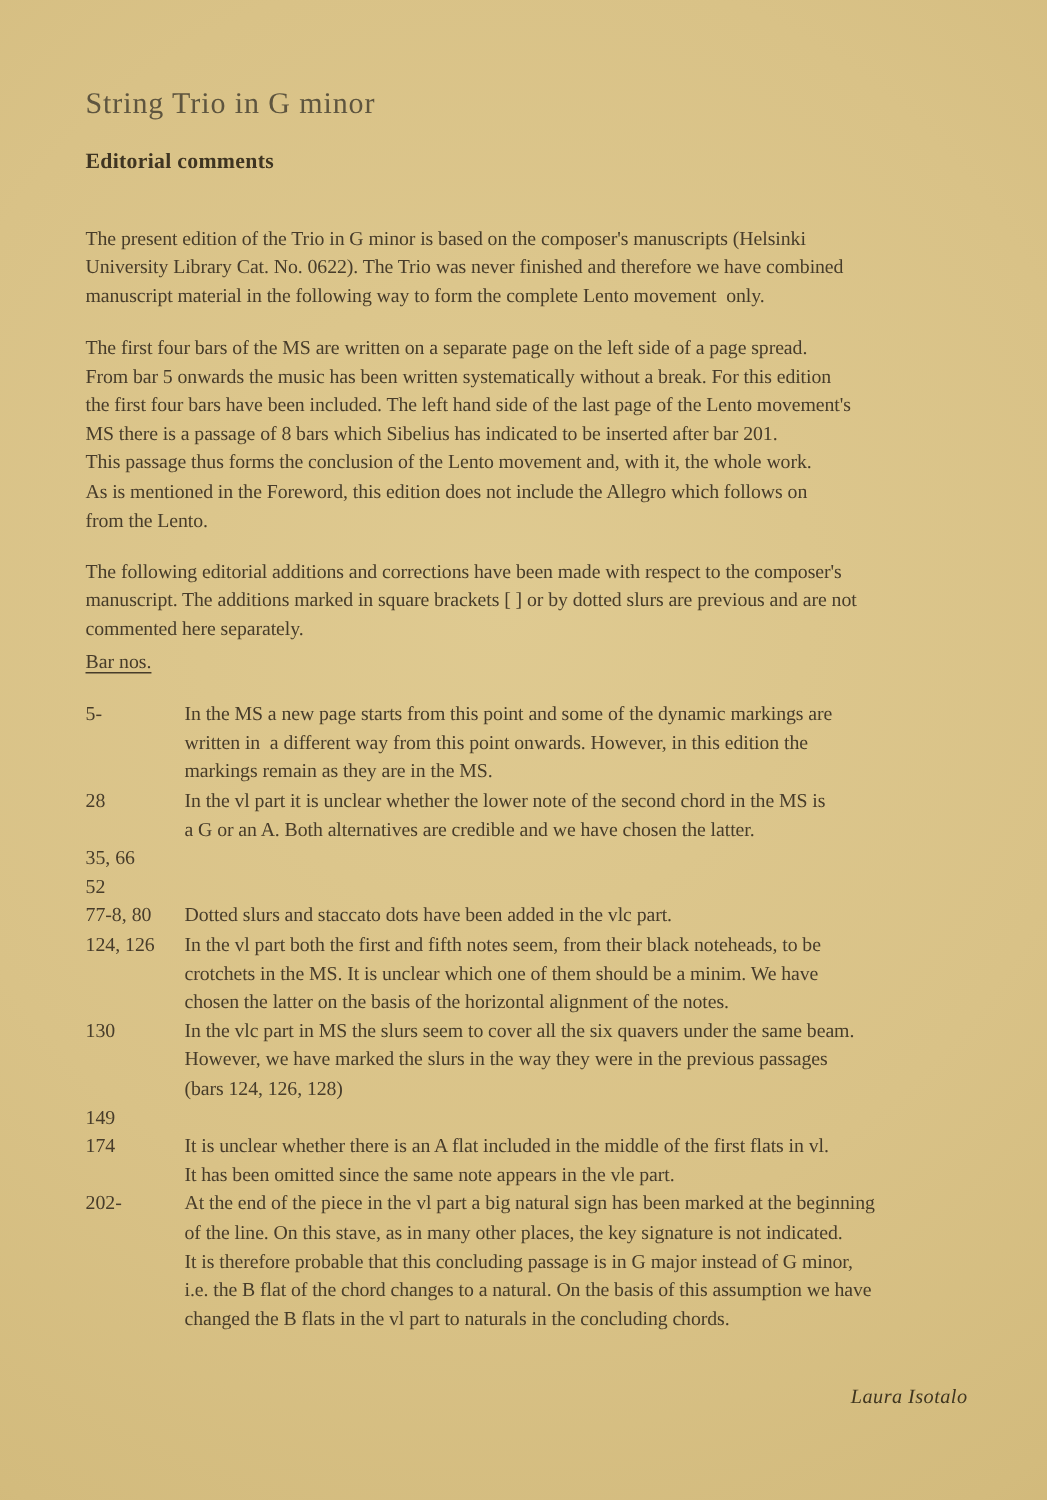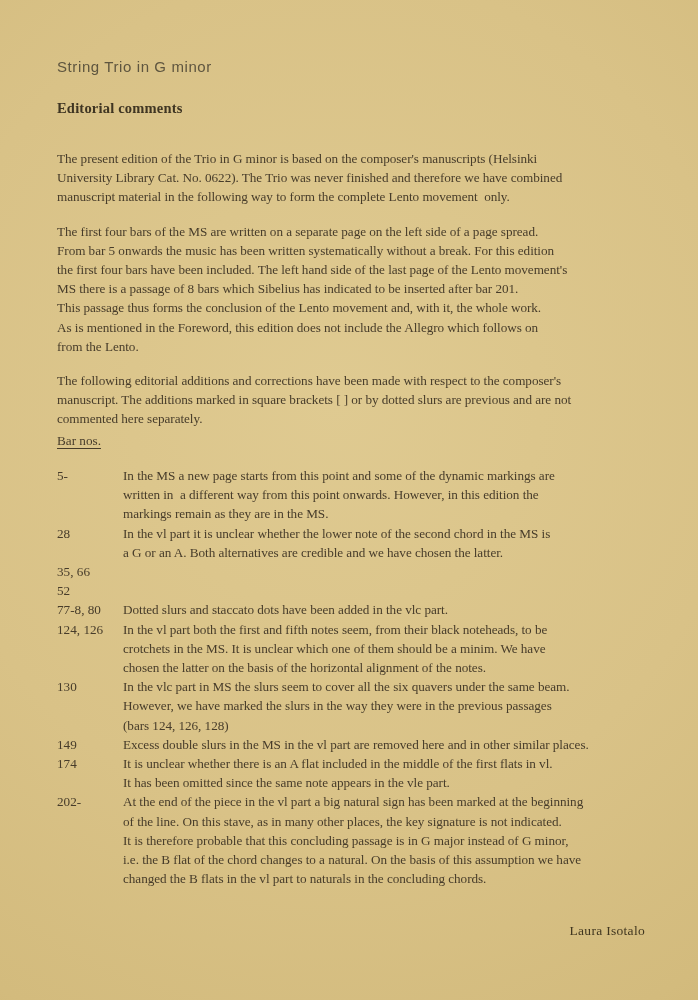--- a/index.html
+++ b/index.html
@@ -19,23 +19,23 @@
         #dfca91 0%,
         #d9c287 45%,
         #d3bb7d 72%,
         #c9ae6d 100%);
     color: #473c2a;
   }
   .title {
     position: absolute;
     left: 57px;
     top: 58px;
-    font-family: Liberation Sans, sans-serif;
+    font-family: Liberation Serif, serif;
     font-weight: 300;
-    font-size: 15px;
+    font-size: 20px;
     letter-spacing: 0.6px;
     color: #5e553f;
   }
   .heading {
     position: absolute;
     left: 57px;
     top: 100px;
     font-size: 14.5px;
     font-weight: bold;
     letter-spacing: 0.2px;
@@ -83,20 +83,21 @@
     font-size: 13.2px;
     line-height: 19.2px;
     letter-spacing: -0.05px;
     white-space: pre;
   }
   .signature {
     position: absolute;
     right: 53px;
     top: 923px;
     font-size: 13.5px;
+    font-style: italic;
     letter-spacing: 0.3px;
     color: #40361f;
   }
 </style>
 </head>
 <body>
 
 <div class="page">
   <div class="title">String Trio in G minor</div>
   <div class="heading">Editorial comments</div>
@@ -145,21 +146,20 @@
 chosen the latter on the basis of the horizontal alignment of the notes.</span>
       </div>
       <div class="entry">
         <span class="bar">130</span>
         <span class="desc">In the vlc part in MS the slurs seem to cover all the six quavers under the same beam.
 However, we have marked the slurs in the way they were in the previous passages
 (bars 124, 126, 128)</span>
       </div>
       <div class="entry">
         <span class="bar">149</span>
-        <span class="desc">Excess double slurs in the MS in the vl part are removed here and in other similar places.</span>
       </div>
       <div class="entry">
         <span class="bar">174</span>
         <span class="desc">It is unclear whether there is an A flat included in the middle of the first flats in vl.
 It has been omitted since the same note appears in the vle part.</span>
       </div>
       <div class="entry">
         <span class="bar">202-</span>
         <span class="desc">At the end of the piece in the vl part a big natural sign has been marked at the beginning
 of the line. On this stave, as in many other places, the key signature is not indicated.

